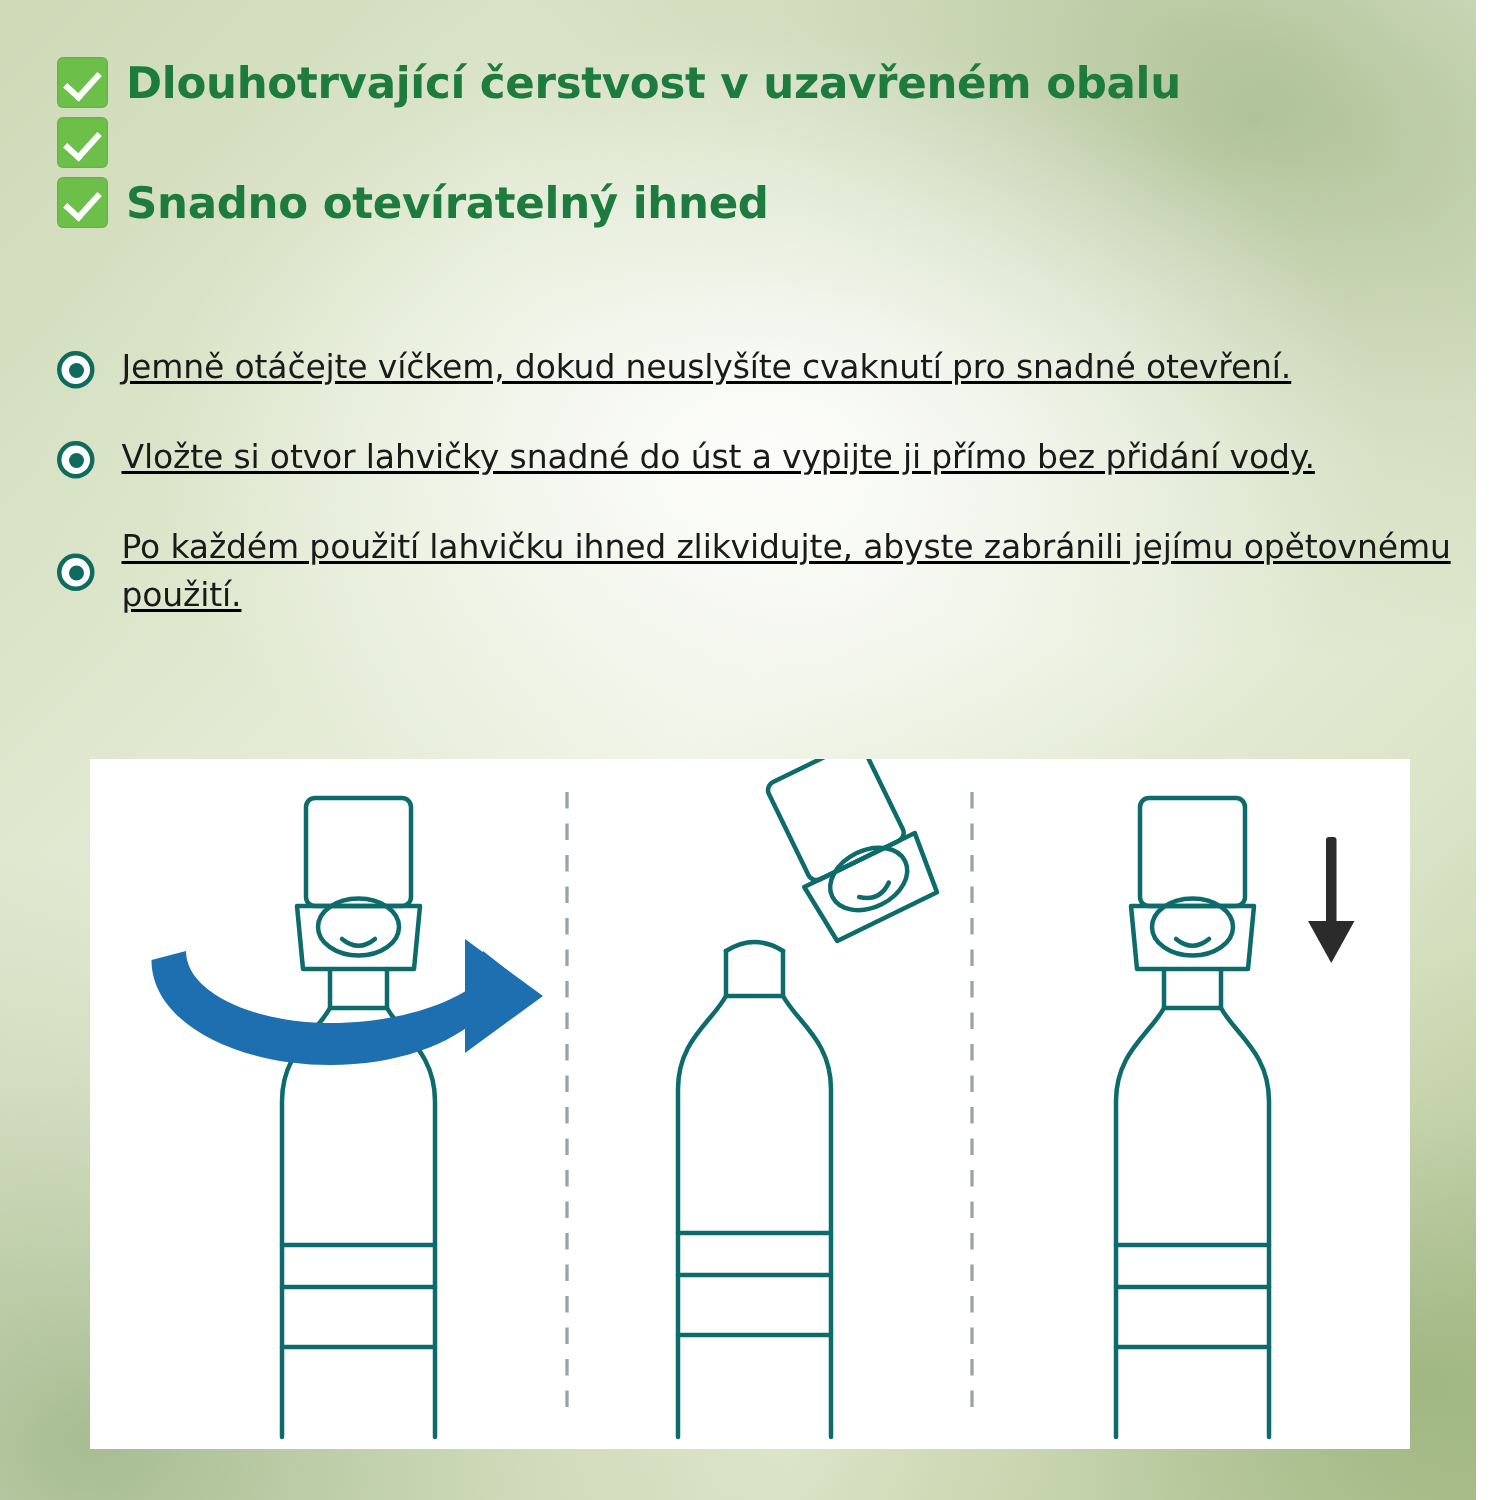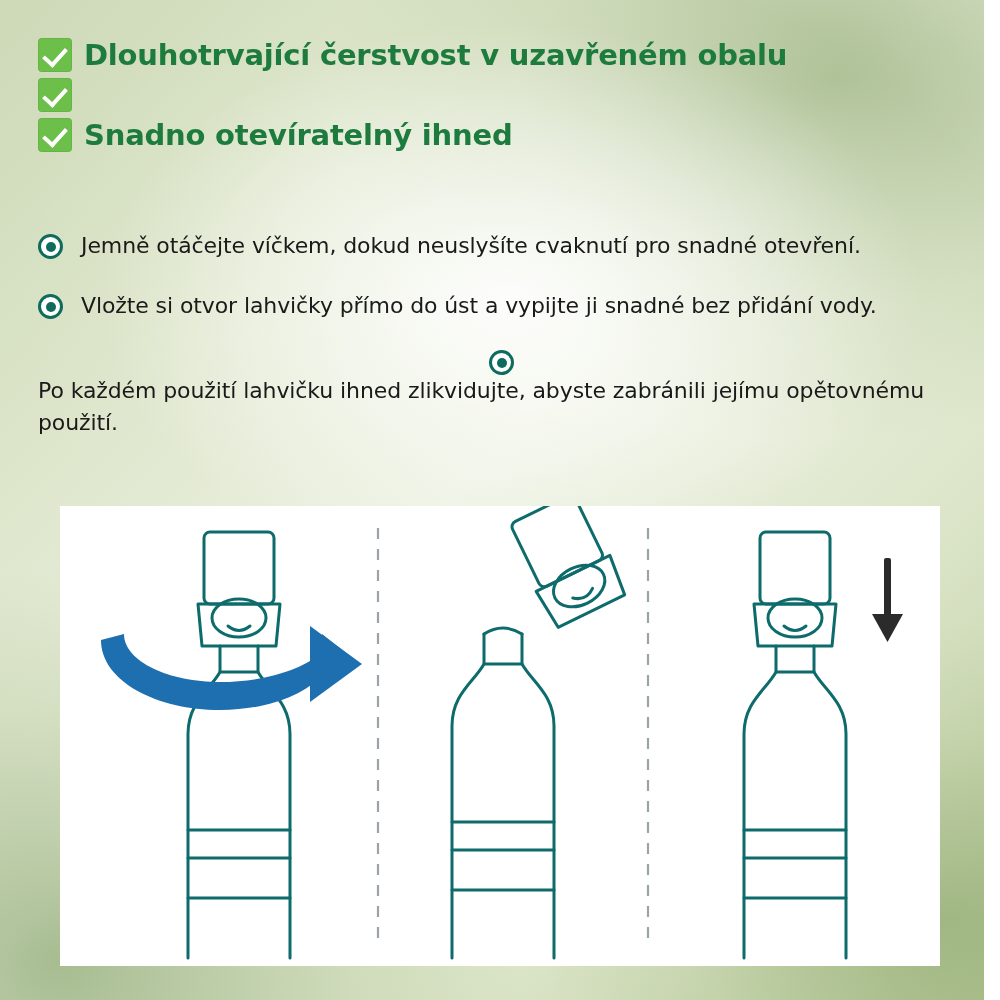--- a/index.html
+++ b/index.html
@@ -66,29 +66,29 @@
     letter-spacing: -0.2px;
     white-space: nowrap;
   }
 
   
   .bullet-list {
     position: absolute;
     left: 38px;
     top: 230px;
     width: 945px;
+    text-decoration: underline;
   }
   .bullet-row {
     display: flex;
     align-items: flex-start;
     margin-bottom: 29px;
   }
   .bullet-row.tall {
     align-items: center;
-    flex-direction: column;
   }
   .bullet-dot {
     position: relative;
     width: 25px;
     height: 25px;
     border-radius: 50%;
     border: 3px solid #0e6b5e;
     box-sizing: border-box;
     flex: 0 0 auto;
     margin-right: 18px;
@@ -155,21 +155,21 @@
 
   <div class="bullet-list">
 
     <div class="bullet-row">
       <span class="bullet-dot"></span>
       <span class="bullet-text">Jemně otáčejte víčkem, dokud neuslyšíte cvaknutí pro snadné otevření.</span>
     </div>
 
     <div class="bullet-row">
       <span class="bullet-dot"></span>
-      <span class="bullet-text">Vložte si otvor lahvičky přímo do úst a vypijte ji snadné bez přidání vody.</span>
+      <span class="bullet-text">Vložte si otvor lahvičky snadné do úst a vypijte ji přímo bez přidání vody.</span>
     </div>
 
     <div class="bullet-row tall">
       <span class="bullet-dot"></span>
       <span class="bullet-text">Po každém použití lahvičku ihned zlikvidujte, abyste zabránili jejímu opětovnému použití.</span>
     </div>
 
   </div>
 
   <div class="illustration">

